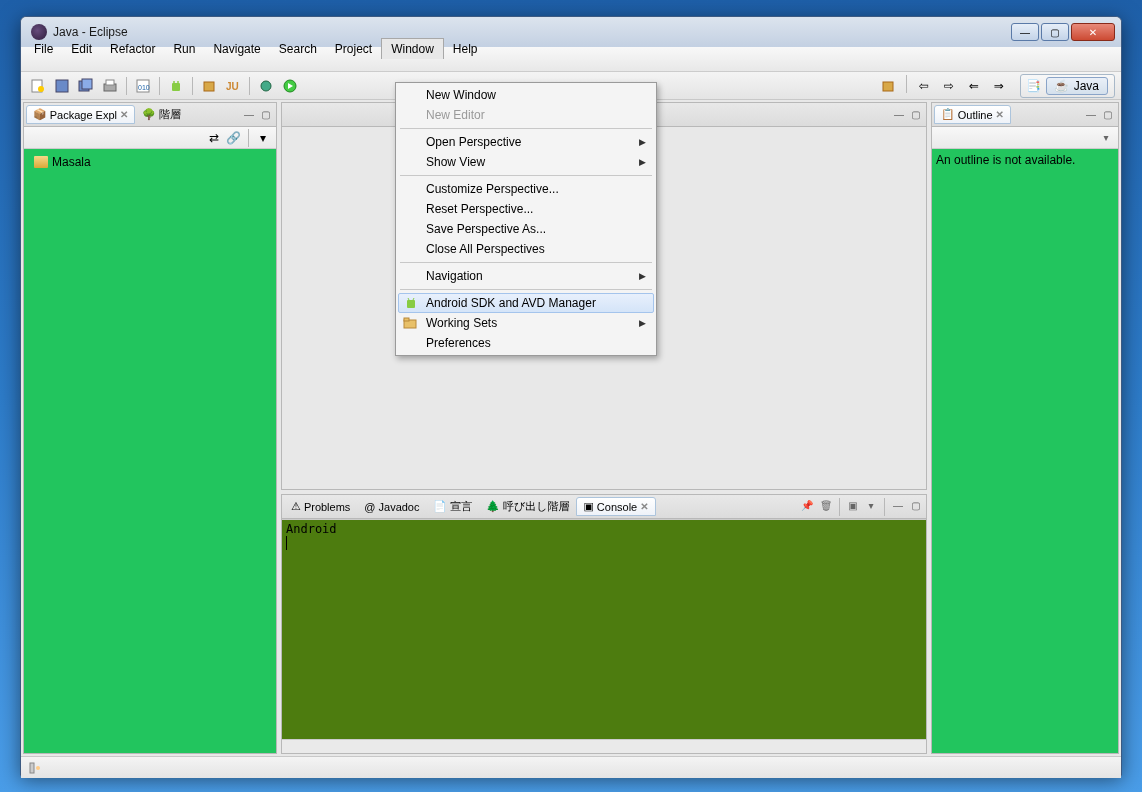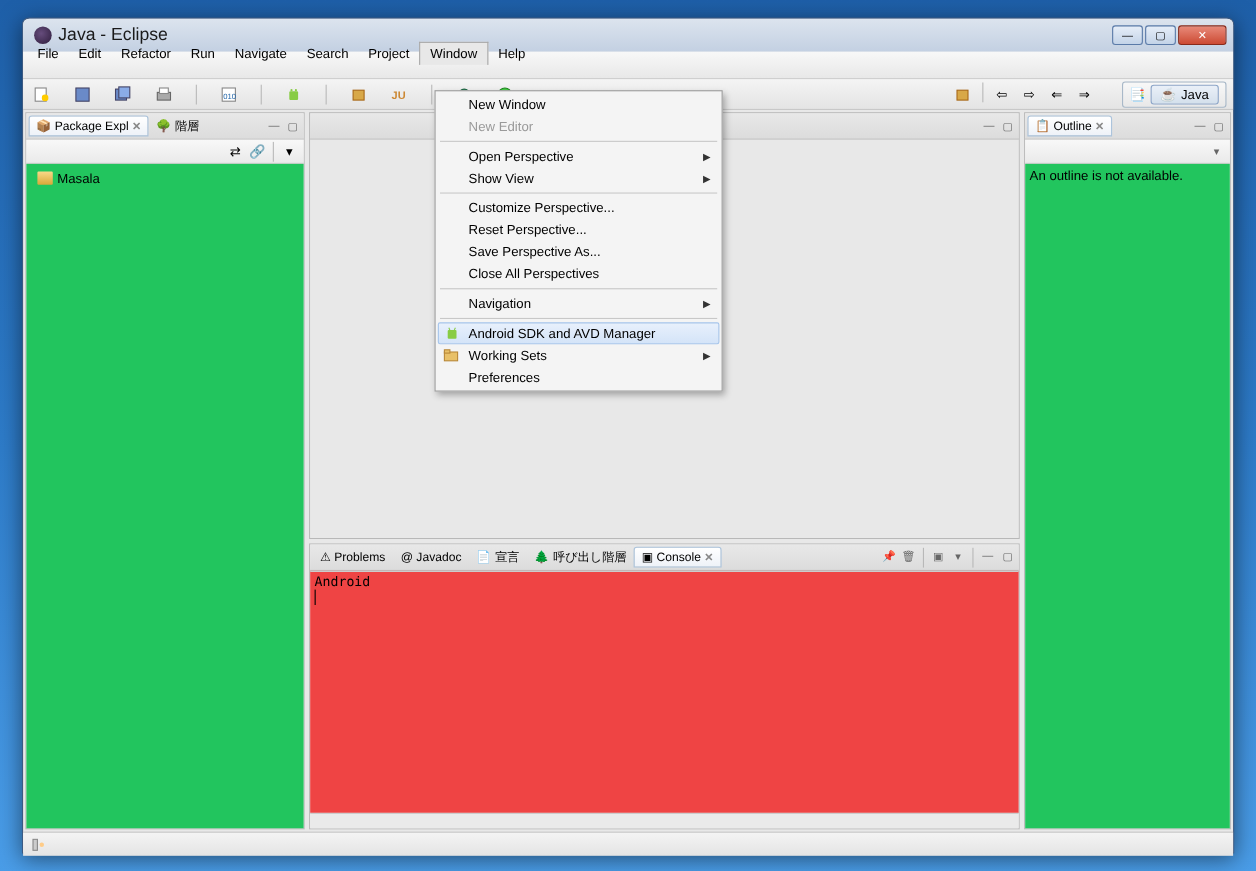--- a/index.html
+++ b/index.html
@@ -34,21 +34,21 @@
   align-items: center;
   padding: 0 4px;
 }
 
 .titlebar-icon {
   width: 16px; height: 16px; margin: 0 6px;
   background: radial-gradient(circle at 40% 40%, #664c7c, #2e1d3c);
   border-radius: 50%;
 }
 
-.titlebar-title { flex: 1; color: #1a1a1a; font-size: 16px; }
+.titlebar-title { flex: 1; color: #1a1a1a; font-size: 12px; }
 
 .win-buttons { display: flex; gap: 2px; margin-right: 2px; }
 .win-btn {
   width: 28px; height: 18px;
   border: 1px solid #5a7aa8;
   border-radius: 3px;
   background: linear-gradient(to bottom, #e6eef8, #c3d3e8);
   display: flex; align-items: center; justify-content: center;
   font-size: 10px;
   cursor: pointer;
@@ -82,21 +82,21 @@
 }
 
 
 .toolbar {
   height: 28px;
   background: linear-gradient(to bottom, #f4f4f4, #e4e4e4);
   border-bottom: 1px solid #c8c8c8;
   display: flex;
   align-items: center;
   padding: 0 6px;
-  gap: 15px;
+  gap: 2px;
 }
 .tb-btn {
   width: 22px; height: 22px;
   display: flex; align-items: center; justify-content: center;
   border-radius: 2px;
   cursor: pointer;
 }
 .tb-sep { width: 1px; height: 18px; background: #b8b8b8; margin: 0 3px; }
 .tb-spacer { flex: 1; }
 .persp-switcher {
@@ -169,21 +169,21 @@
 
 .view-body { flex: 1; background: #22c55e; overflow: auto; padding: 4px; }
 
 .tree-item { display: flex; align-items: center; gap: 4px; padding: 2px 6px; }
 .proj-icon { width: 14px; height: 12px; background: linear-gradient(to bottom, #f8d888, #d8a838); border-radius: 1px; }
 
 
 .bottom-panel { height: 260px; }
 
 .console-body {
-  flex: 1; background: #ef4444; border-top: 1px solid #ccc;
+  flex: 1; background: #4d7c0f; border-top: 1px solid #ccc;
   font-family: monospace; font-size: 12px; padding: 2px 4px;
 }
 
 
 .statusbar {
   height: 22px;
   background: linear-gradient(to bottom, #f4f4f4, #e4e4e4);
   border-top: 1px solid #c8c8c8;
   display: flex; align-items: center; padding: 0 6px;
 }

